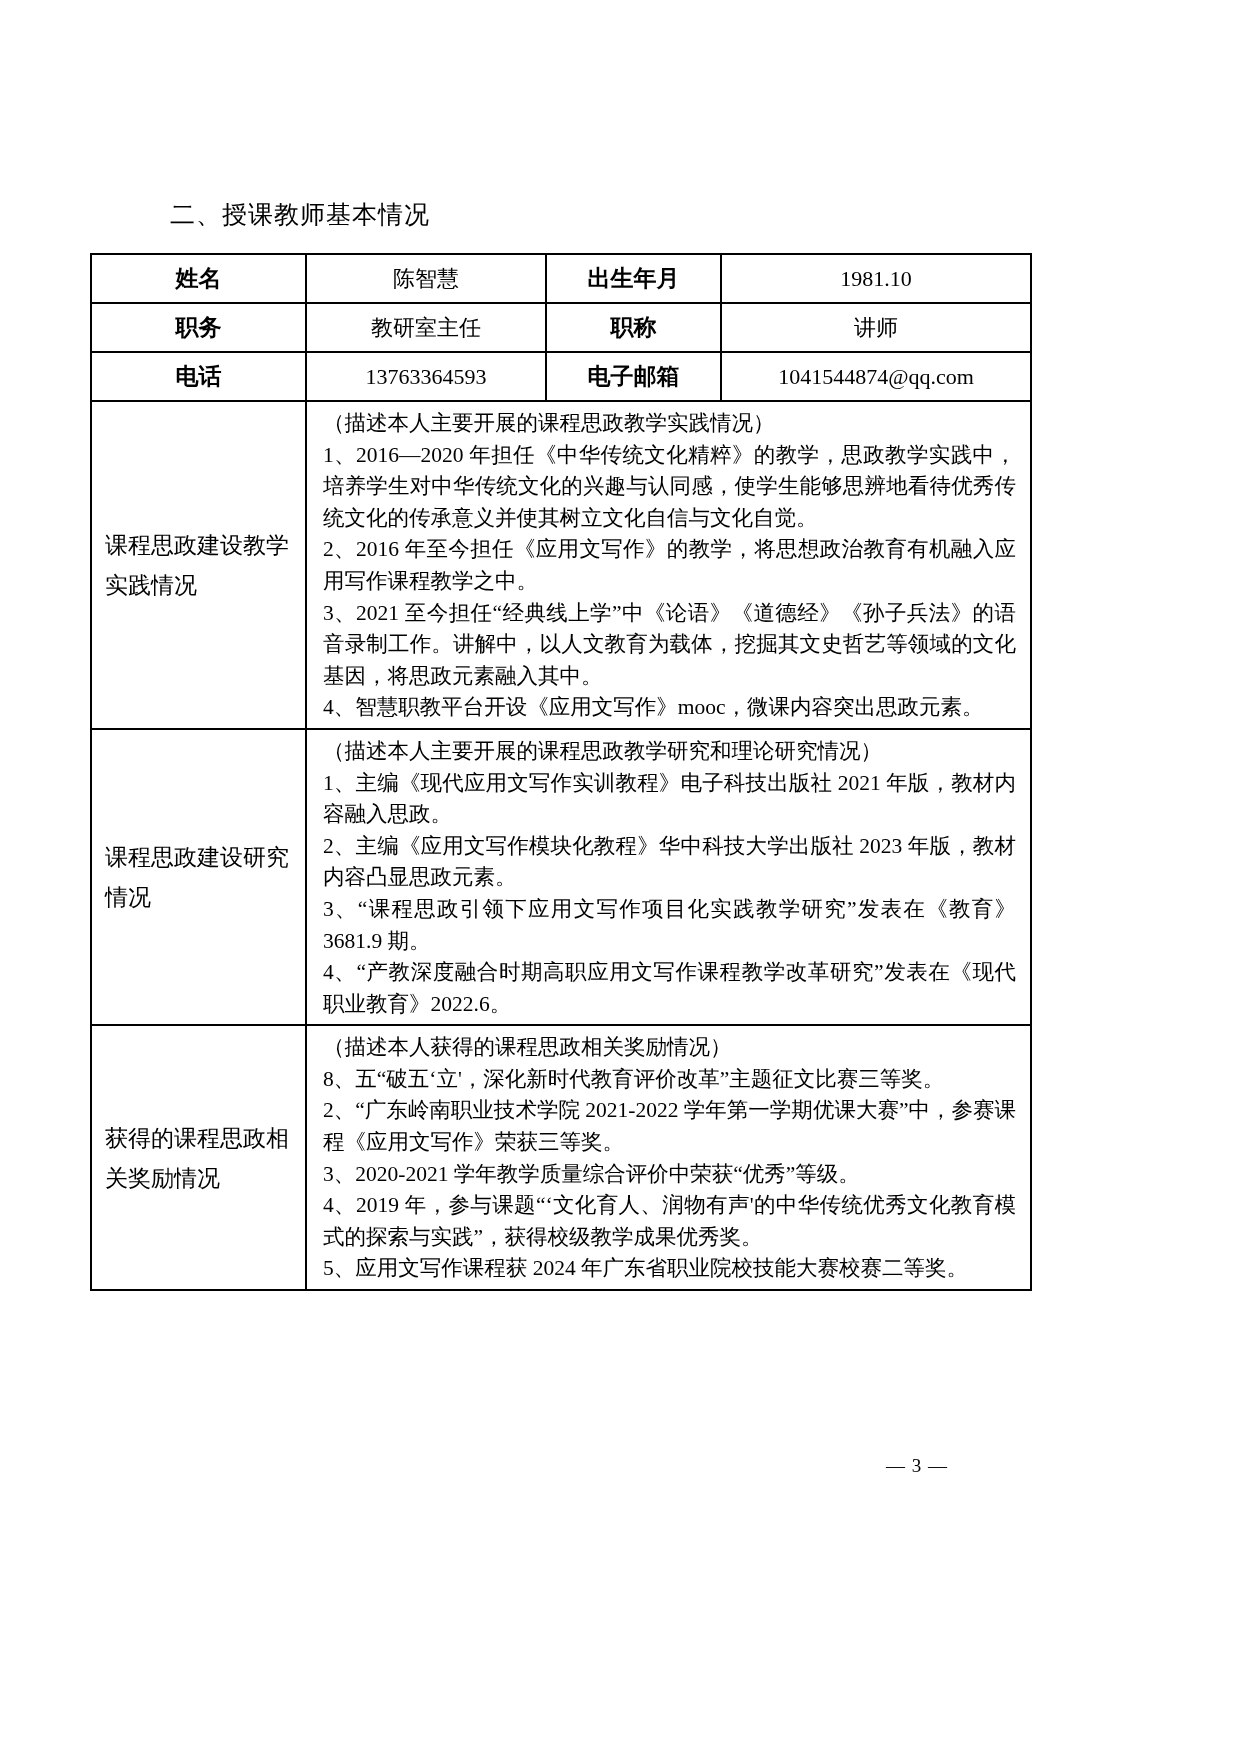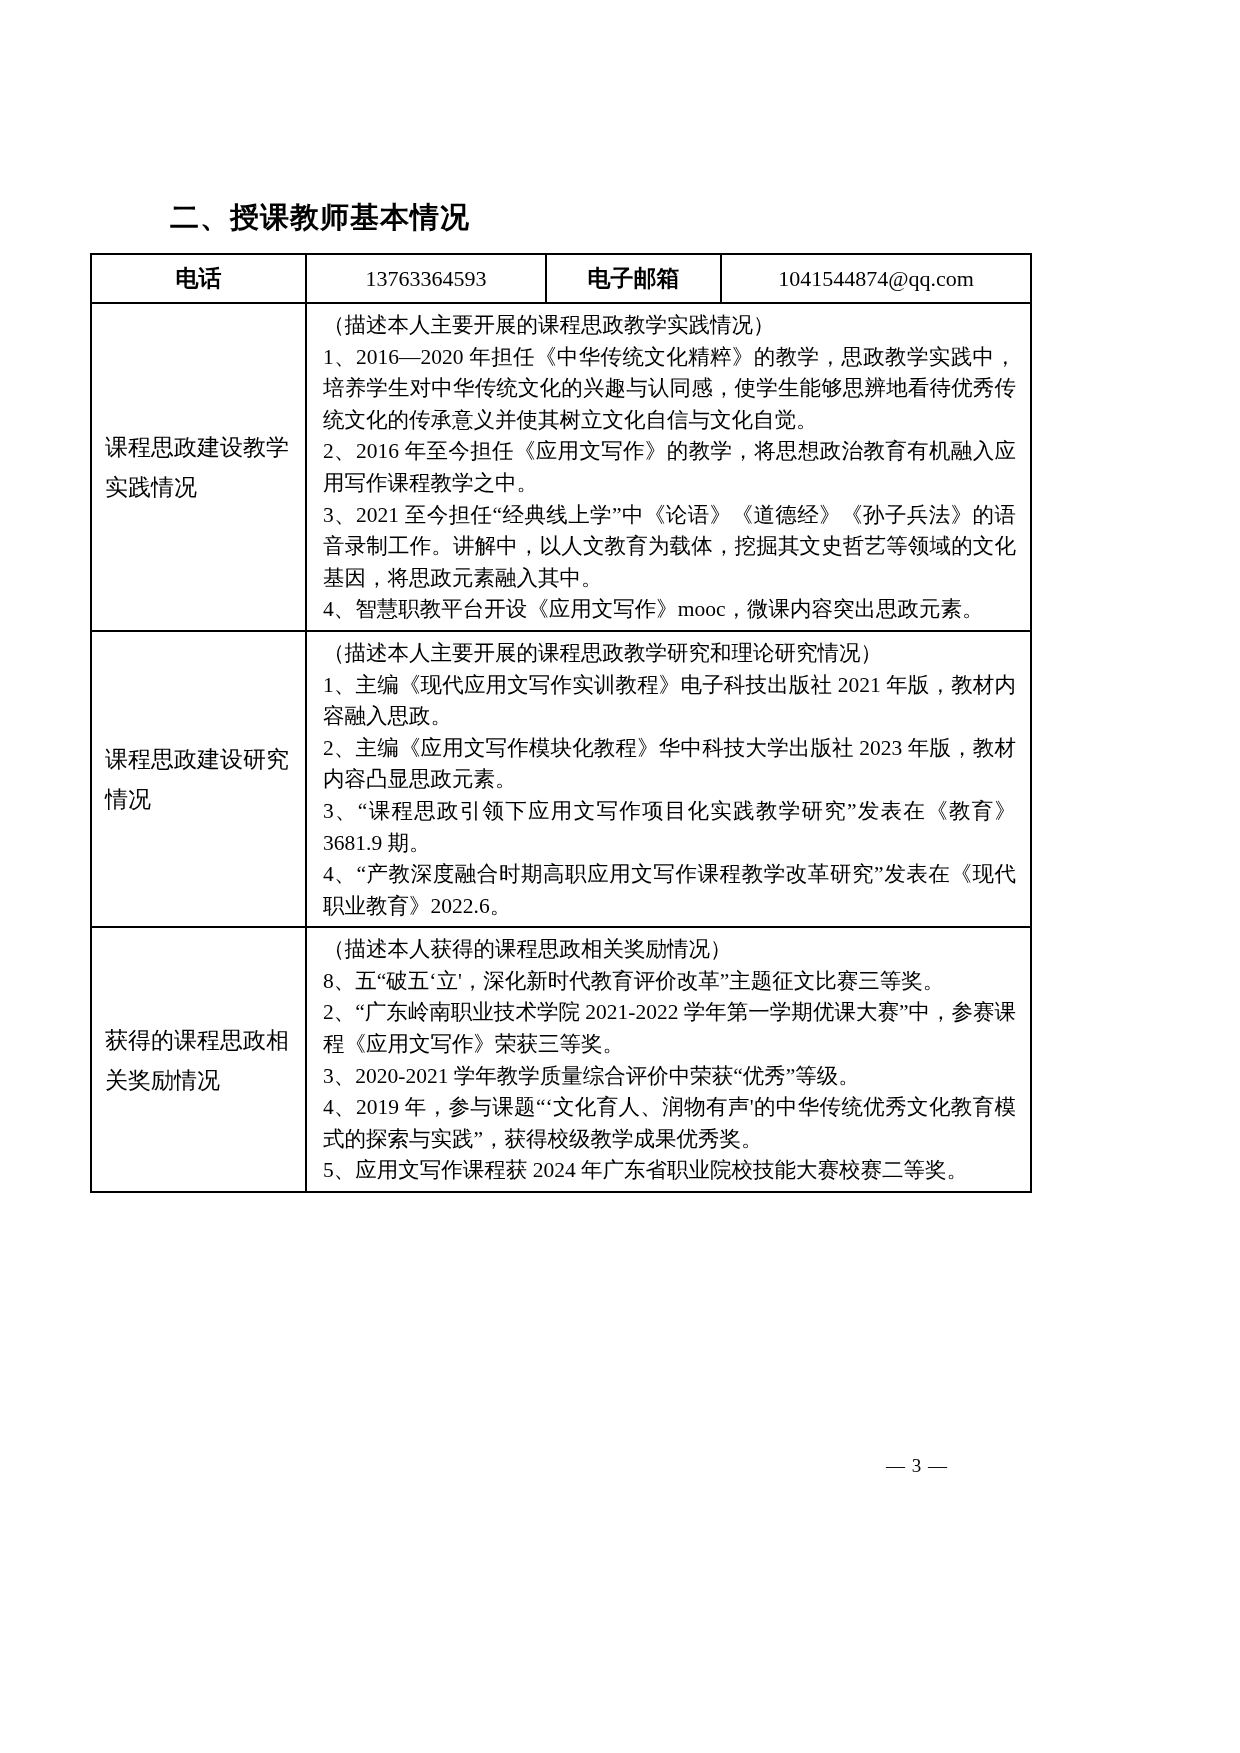--- a/index.html
+++ b/index.html
@@ -9,22 +9,22 @@
     height: 1753px;
     position: relative;
     font-family: "Liberation Serif", "DejaVu Serif", serif;
     color: #000;
   }
   .page-title {
     position: absolute;
     left: 170px;
     top: 198px;
     font-family: "Liberation Sans", "DejaVu Sans", sans-serif;
-    font-weight: bold;
-    font-size: 29px;
+    font-weight: normal;
+    font-size: 25px;
     letter-spacing: 1px;
   }
   table.info-table {
     position: absolute;
     left: 90px;
     top: 253px;
     width: 940px;
     border-collapse: collapse;
     table-layout: fixed;
   }
@@ -82,20 +82,32 @@
 
   <table class="info-table">
     <colgroup>
       <col style="width:215px">
       <col style="width:240px">
       <col style="width:175px">
       <col style="width:310px">
     </colgroup>
     <tbody>
       <tr class="row-s">
+        <td class="lbl">姓名</td>
+        <td class="val">陈智慧</td>
+        <td class="lbl">出生年月</td>
+        <td class="val">1981.10</td>
+      </tr>
+      <tr class="row-s">
+        <td class="lbl">职务</td>
+        <td class="val">教研室主任</td>
+        <td class="lbl">职称</td>
+        <td class="val">讲师</td>
+      </tr>
+      <tr class="row-s">
         <td class="lbl">电话</td>
         <td class="val">13763364593</td>
         <td class="lbl">电子邮箱</td>
         <td class="val">1041544874@qq.com</td>
       </tr>
 
       <tr class="sec-1">
         <td class="sec-lbl">课程思政建设教学实践情况</td>
         <td class="sec-content" colspan="3">
           <p>（描述本人主要开展的课程思政教学实践情况）</p>

